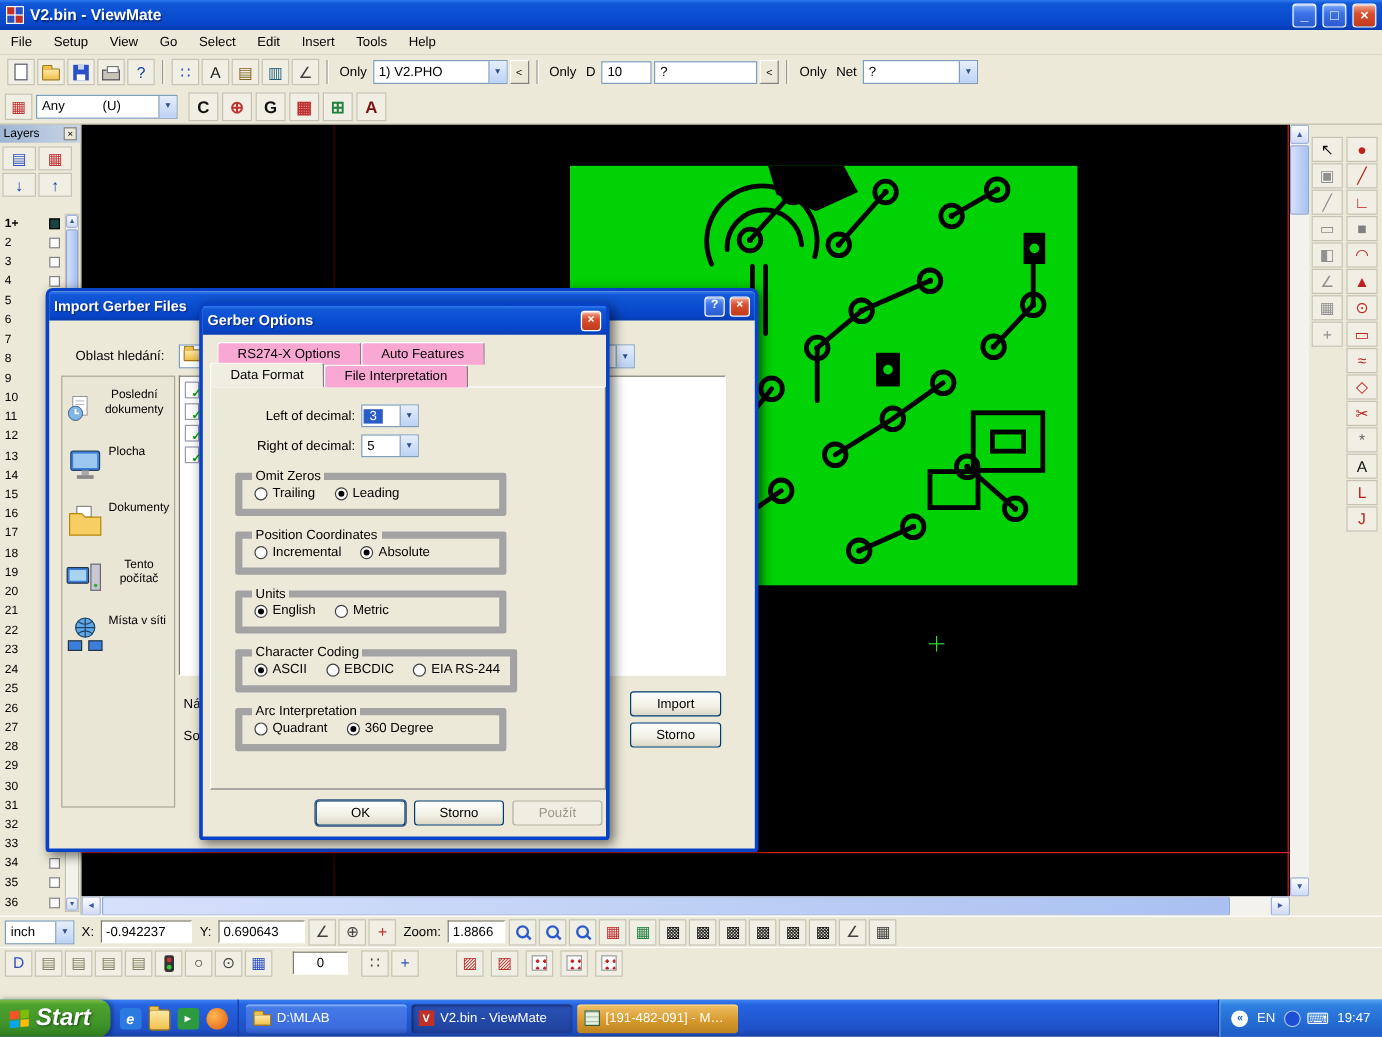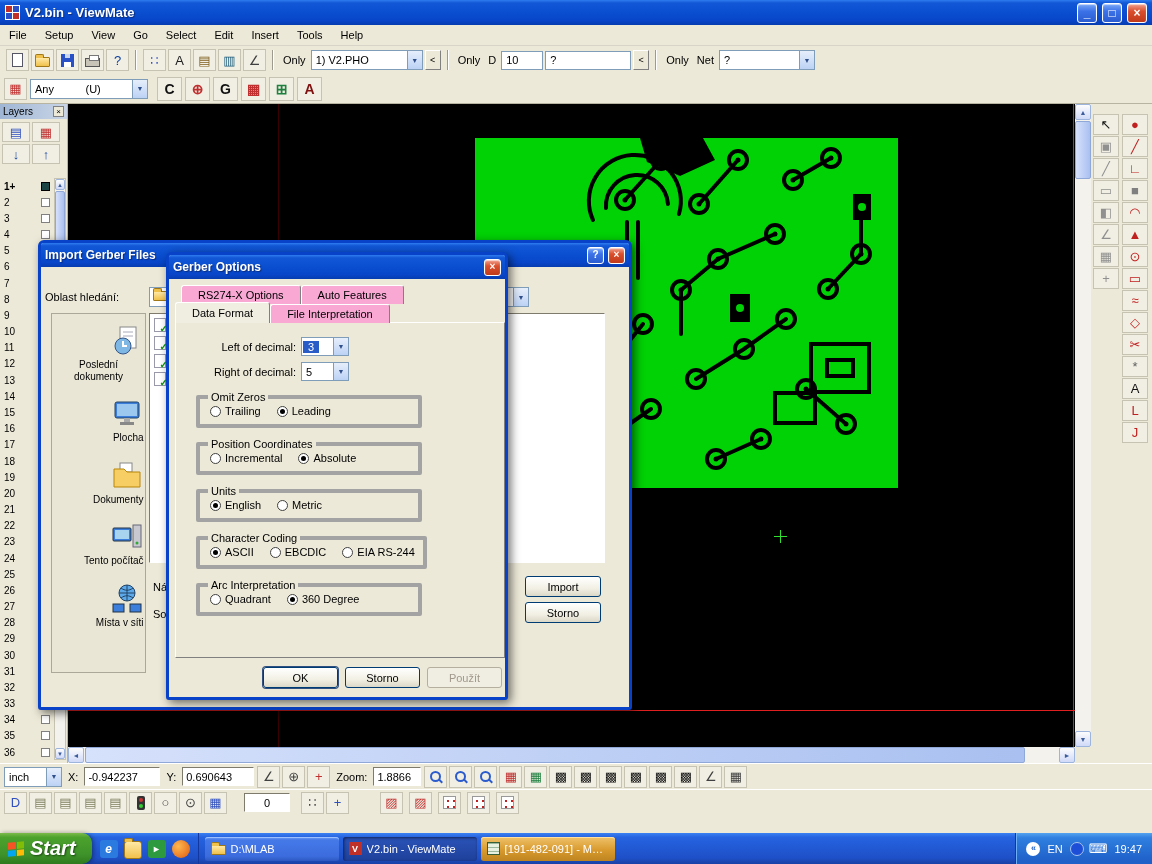--- a/index.html
+++ b/index.html
@@ -104,25 +104,25 @@
   .dlg-tb .dtitle{color:#fff;font-weight:bold;font-size:12px;flex:1;text-shadow:1px 1px 1px #0A2B7A;white-space:nowrap}
   .import-dlg{left:38px;top:240px;width:594px;height:470px;z-index:50}
   .gerber-dlg{left:166px;top:252px;width:342px;height:448px;z-index:60}
 
   .xpbtn{height:21px;min-width:75px;border:1px solid #003C74;border-radius:3px;padding:0 8px;
     background:linear-gradient(180deg,#fff,#F2F0E4 60%,#DCD8C8);font-size:11px;display:inline-flex;align-items:center;justify-content:center;font-family:"Liberation Sans",sans-serif}
   .xpbtn.default{box-shadow:0 0 0 1px #2F4F80}
   .xpbtn.disabled{color:#A0988A;border-color:#B5AFA0;background:#F0EEE3}
 
   
-  .lookin-label{position:absolute;left:4px;top:48px}
+  .lookin-label{position:absolute;left:22px;top:48px}
   .lookin-combo{position:absolute;left:108px;top:44px;width:380px}
   .places{position:absolute;left:10px;top:70px;width:95px;height:360px;background:#E9E6D6;border:1px solid #ACA899;
     display:flex;flex-direction:column;align-items:center;padding-top:10px}
-  .place{width:90px;display:flex;flex-direction:column;align-items:flex-end;gap:3px;margin-bottom:15px}
+  .place{width:90px;display:flex;flex-direction:row;align-items:flex-start;gap:3px;margin-bottom:15px}
   .place-ic{width:34px;height:32px}
   .place-ic svg{width:100%;height:100%}
   .place-lab{font-size:10px;text-align:center;line-height:1.15}
   .filelist{position:absolute;left:108px;top:70px;width:456px;height:250px;background:#fff;border:1px solid;border-color:#7E7B6D #fff #fff #7E7B6D}
   .fstub{position:relative;display:block;width:12px;height:14px;background:#fff;border:1px solid #99A;margin:4px 0 0 4px}
   .fstub i{position:absolute;right:-3px;bottom:-3px;font-style:normal;color:#0A9A0A;font-size:10px;font-weight:bold}
   .partlab1{position:absolute;left:112px;top:338px}
   .partlab2{position:absolute;left:112px;top:365px}
   .imp-btn{position:absolute;left:484px;top:333px;width:76px}
   .imp-cancel{position:absolute;left:484px;top:359px;width:76px}
@@ -132,21 +132,21 @@
   .tabs2{position:absolute;top:49px;left:6px;display:flex;z-index:3}
   .tab{height:19px;display:flex;align-items:center;justify-content:center;padding:0 16px;background:#f9a8d4;
     border:1px solid #808080;border-bottom:none;border-left-color:#fff;border-top-color:#fff;border-radius:3px 3px 0 0;white-space:nowrap}
   .tabs2 .tab.active{height:21px;margin-top:-2px;background:#F0EEE1;position:relative;z-index:4}
   .tabpanel{position:absolute;top:67px;left:6px;width:330px;height:336px;background:#ECE9D8;
     border:1px solid;border-color:#fff #808080 #808080 #fff;z-index:2;padding-top:14px}
   .decrow{display:flex;align-items:center;margin:0 0 6px 16px}
   .dec-label{width:104px;text-align:right;margin-right:5px;white-space:nowrap}
   .dec-combo{width:48px;height:19px}
   .val.hl{background:#2A5CC8;color:#fff;flex:none;padding:0 5px;margin:1px 0 1px 1px}
-  fieldset.grp{margin:10px 0 0 20px;width:226px;border:4px solid #a3a3a3;border-radius:2px;padding:0 6px 5px}
+  fieldset.grp{margin:10px 0 0 20px;width:226px;border:6px solid #a3a3a3;border-radius:2px;padding:0 6px 5px}
   fieldset.grp legend{font-size:11px;padding:0 3px;margin-left:2px}
   .opts{display:flex;gap:16px;padding:2px 2px 2px 4px}
   .ropt{display:flex;align-items:center;gap:4px;white-space:nowrap}
   .radio{width:11px;height:11px;border-radius:50%;border:1px solid #404040;background:#fff;position:relative;flex:none}
   .radio.sel::after{content:"";position:absolute;left:2px;top:2px;width:5px;height:5px;border-radius:50%;background:#000}
   .gd-btns{position:absolute;top:412px;left:94px;display:flex;gap:7px}
 
   
   .taskbar{position:absolute;left:0;top:833px;width:100%;height:31px;display:flex;align-items:center;
     background:linear-gradient(180deg,#3A81F3 0%,#2663E0 14%,#1E50C8 80%,#1941A5 100%);z-index:100}

